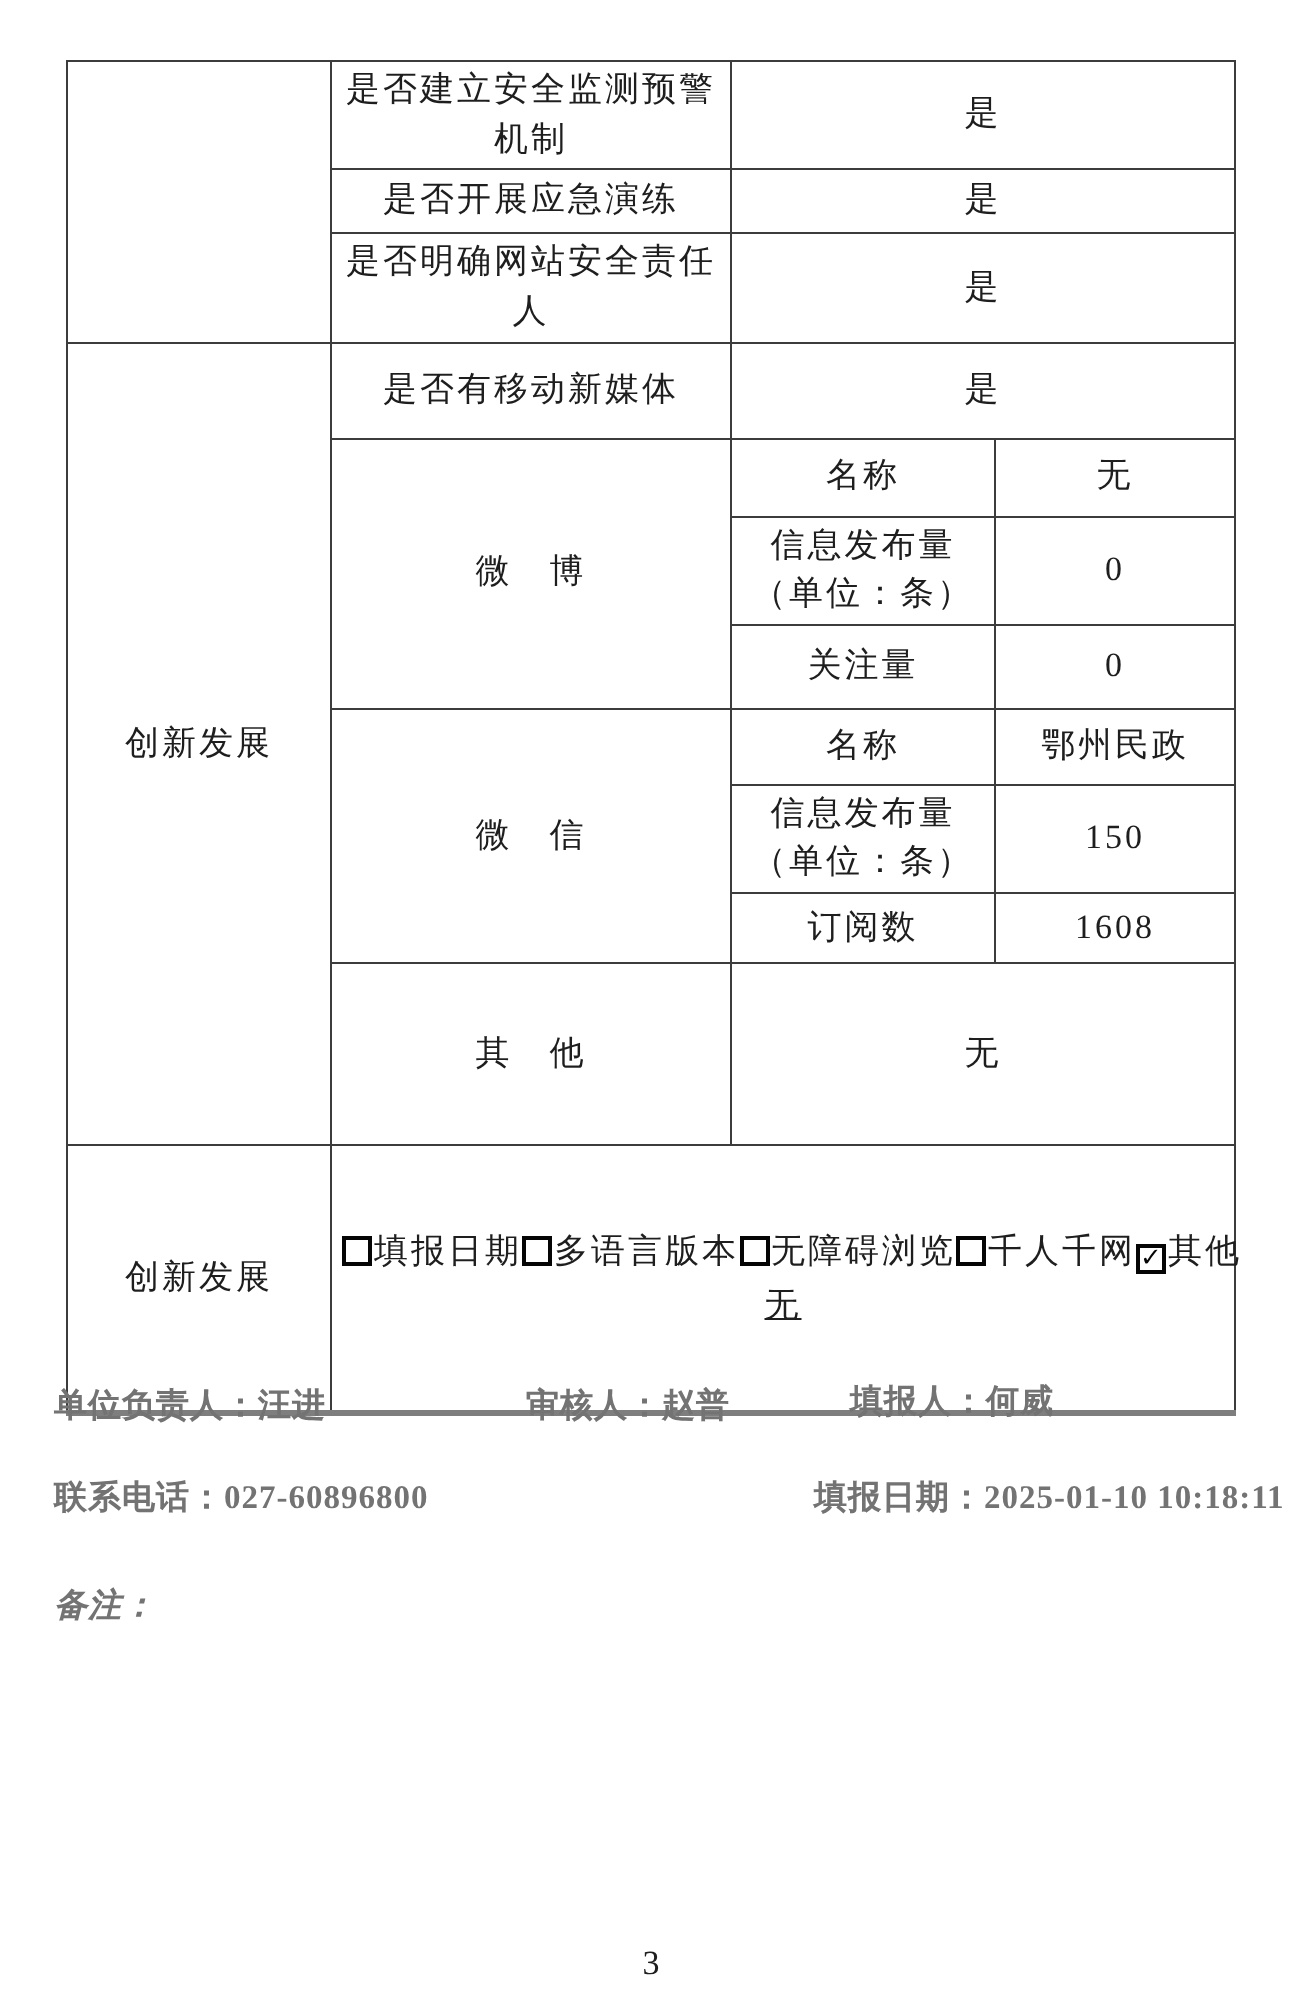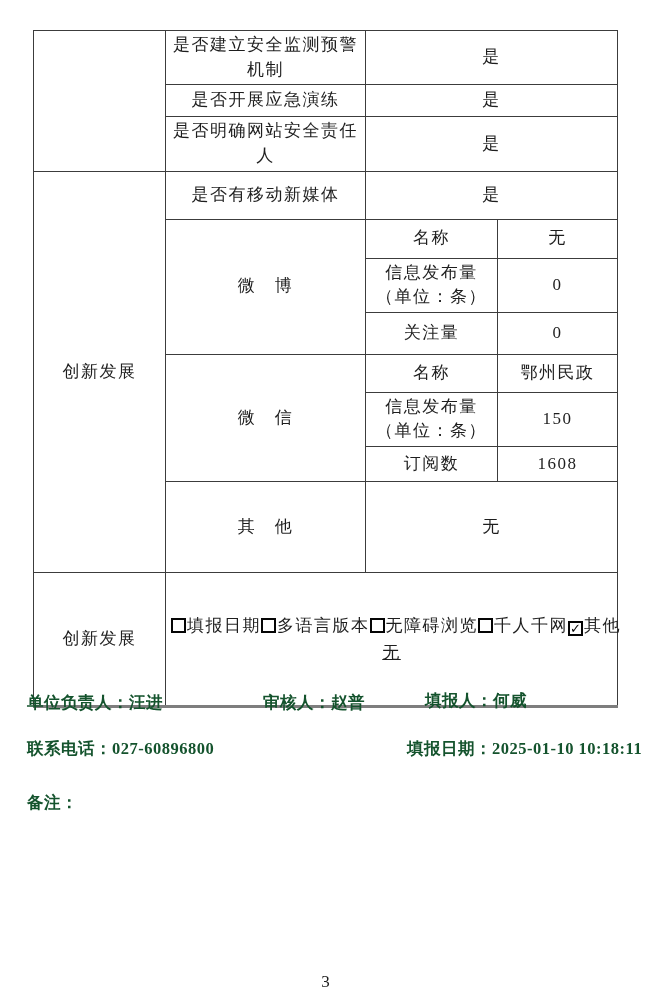--- a/index.html
+++ b/index.html
@@ -39,21 +39,21 @@
   }
   .cb i {
     font-style:normal; display:block; width:11px; height:11px; line-height:11px;
     font-size:13px; font-weight:bold; text-align:center;
     font-family:"DejaVu Sans",sans-serif; color:#050505;
   }
   .innov-other {
     margin-top:2px; line-height:24px;
     text-decoration:underline; display:inline-block;
   }
-  .fitem { position:absolute; font-weight:bold; font-size:16.5px; letter-spacing:0.5px; color:#14532d; white-space:nowrap; }
+  .fitem { position:absolute; font-weight:bold; font-size:16.5px; letter-spacing:0.5px; color:#737373; white-space:nowrap; }
   .pagenum { position:absolute; top:972px; left:0; width:651px; text-align:center; font-size:17px; color:#1e1e1e; }
 </style>
 </head>
 <body>
 
 <div class="page">
 
   <table class="report">
     <colgroup>
       <col style="width:132px">
@@ -127,16 +127,16 @@
     </tbody>
   </table>
 
   <div class="fitem" style="left:27px; top:692px;"><span>单位负责人：</span><span>汪进</span></div>
   <div class="fitem" style="left:263px; top:692px;"><span>审核人：</span><span>赵普</span></div>
   <div class="fitem" style="left:425px; top:690px;"><span>填报人：</span><span>何威</span></div>
 
   <div class="fitem" style="left:27px; top:738px;"><span>联系电话：</span><span>027-60896800</span></div>
   <div class="fitem" style="left:407px; top:738px;font-family:Liberation Serif, serif;"><span>填报日期：</span><span>2025-01-10 10:18:11</span></div>
 
-  <div class="fitem" style="left:27px; top:792px;">备注：</div>
+  <div class="fitem" style="left:27px; top:792px;font-style:italic;">备注：</div>
 
   <div class="pagenum">3</div>
 </div>
 
 </body></html>

